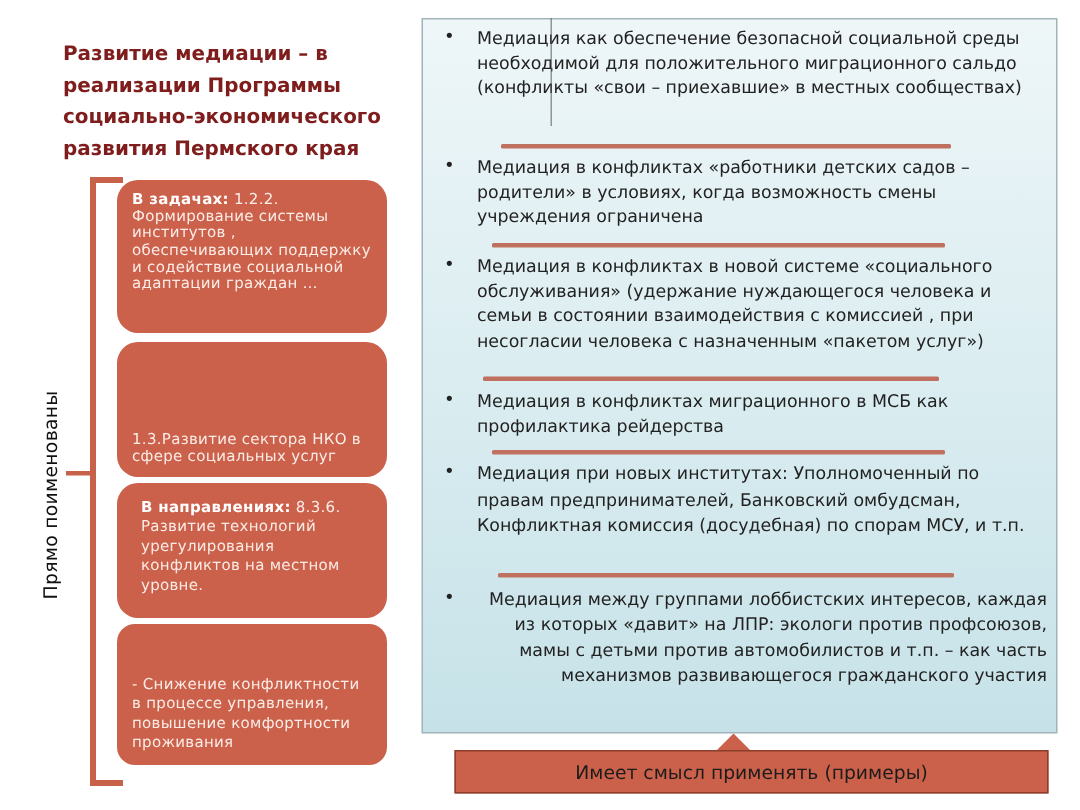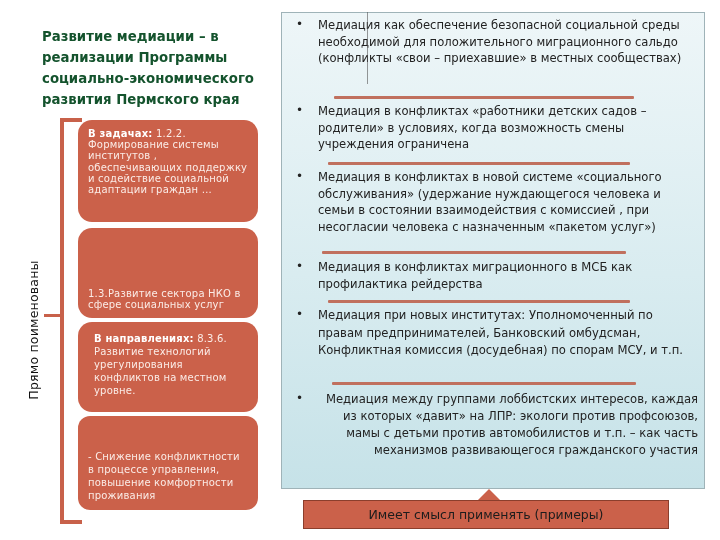--- a/index.html
+++ b/index.html
@@ -4,21 +4,21 @@
   <style>
     html, body { margin: 0; padding: 0; }
     body {
       width: 720px; height: 540px; position: relative; overflow: hidden;
       background: #ffffff;
       font-family: "DejaVu Sans", sans-serif;
     }
     .title {
       position: absolute; left: 42px; top: 26px; width: 240px;
       font-family: "DejaVu Sans", sans-serif; font-weight: bold;
-      font-size: 13.3px; line-height: 21px; color: #14532d;
+      font-size: 13.3px; line-height: 21px; color: #7f1d1d;
     }
     .vlabel {
       position: absolute; left: 26px; top: 330px;
       transform-origin: 0 0; transform: rotate(-90deg) translate(-50%, 0);
       white-space: nowrap; font-size: 12.5px; color: #111;
       font-family: "DejaVu Sans", sans-serif; letter-spacing: 0.2px;
     }
     .bracket-v { position: absolute; left: 60px; top: 118px; width: 4px; height: 406px; background: #c8614a; }
     .bracket-top { position: absolute; left: 60px; top: 118px; width: 22px; height: 4px; background: #c8614a; }
     .bracket-bot { position: absolute; left: 60px; top: 520px; width: 22px; height: 4px; background: #c8614a; }
@@ -41,21 +41,21 @@
     .panel-vline { position: absolute; left: 367px; top: 12px; width: 1px; height: 72px; background: #555; opacity: 0.6; }
     .item { position: absolute; left: 0; width: 424px; }
     .bullet { position: absolute; left: 14px; top: 0; font-size: 12px; color: #222; }
     .itext {
       position: absolute; left: 36px; width: 380px;
       font-family: "DejaVu Sans", sans-serif; font-size: 11.6px; line-height: 16.5px; color: #222;
     }
     .uline { position: absolute; height: 3px; background: #c0705e; border-radius: 1px; }
 
     .callout {
-      position: absolute; left: 303px; top: 500px; width: 366px; height: 29px;
+      position: absolute; left: 303px; top: 500px; width: 396px; height: 29px;
       background: #cb614a; border: 1px solid #8b3e2c; box-sizing: border-box;
       display: flex; align-items: center; justify-content: center;
       font-family: "DejaVu Sans", sans-serif; font-size: 12.5px; color: #1c1c1c;
     }
     .arrow {
       position: absolute; left: 478px; top: 489px; width: 0; height: 0;
       border-left: 11px solid transparent; border-right: 11px solid transparent;
       border-bottom: 11px solid #cb614a;
     }
   </style>

